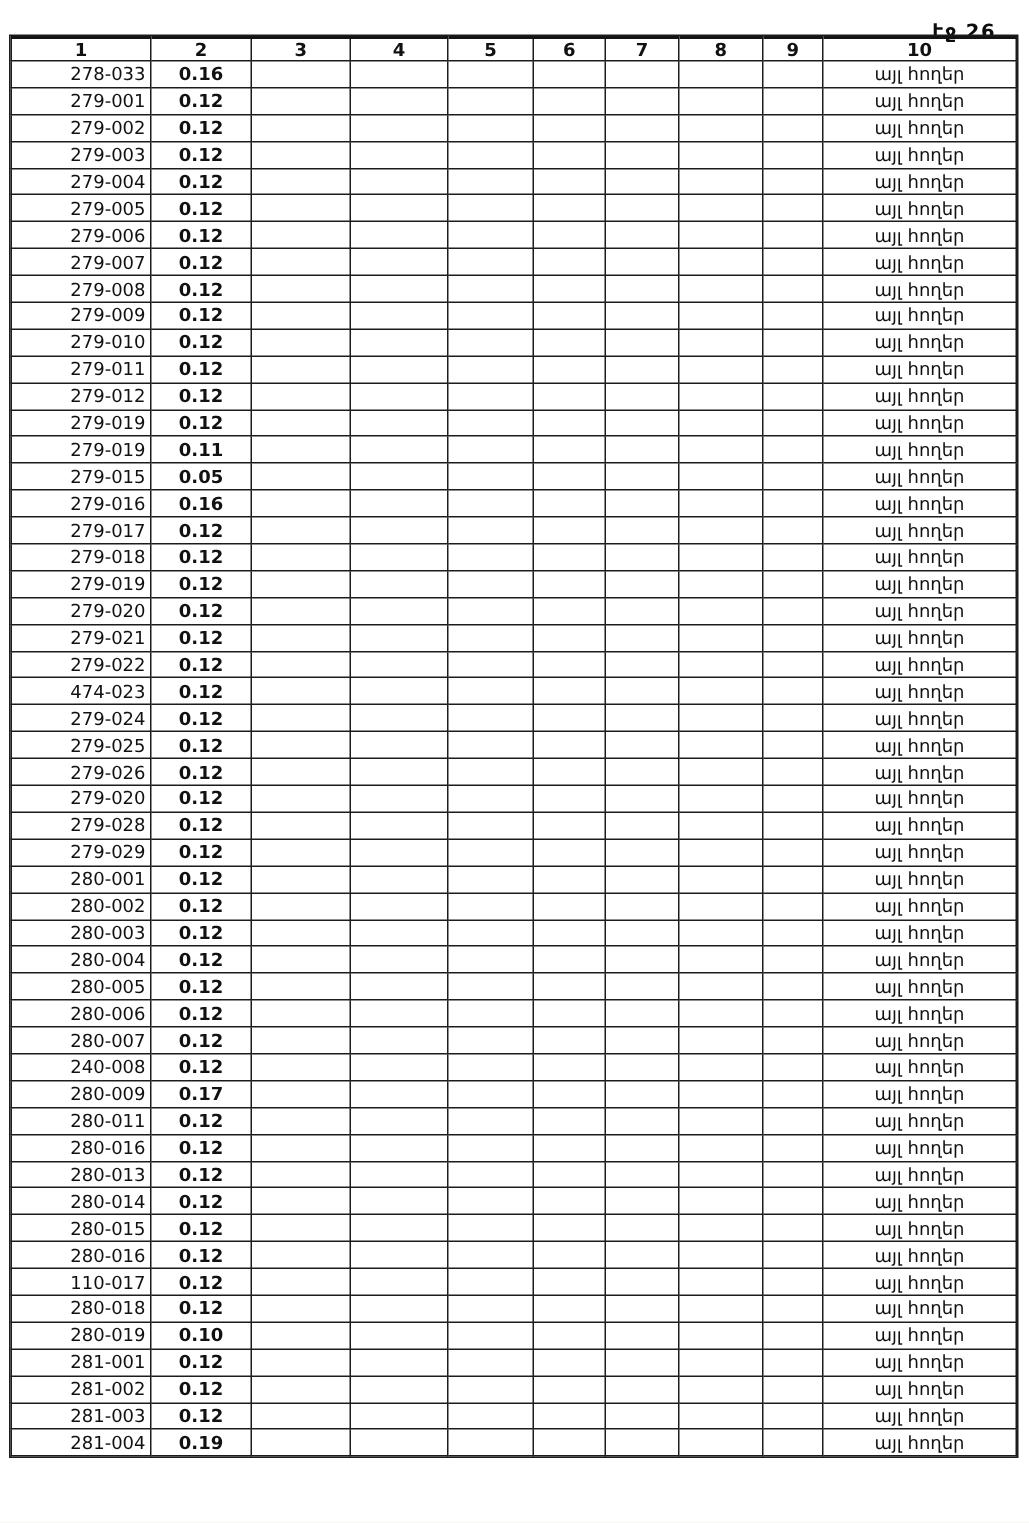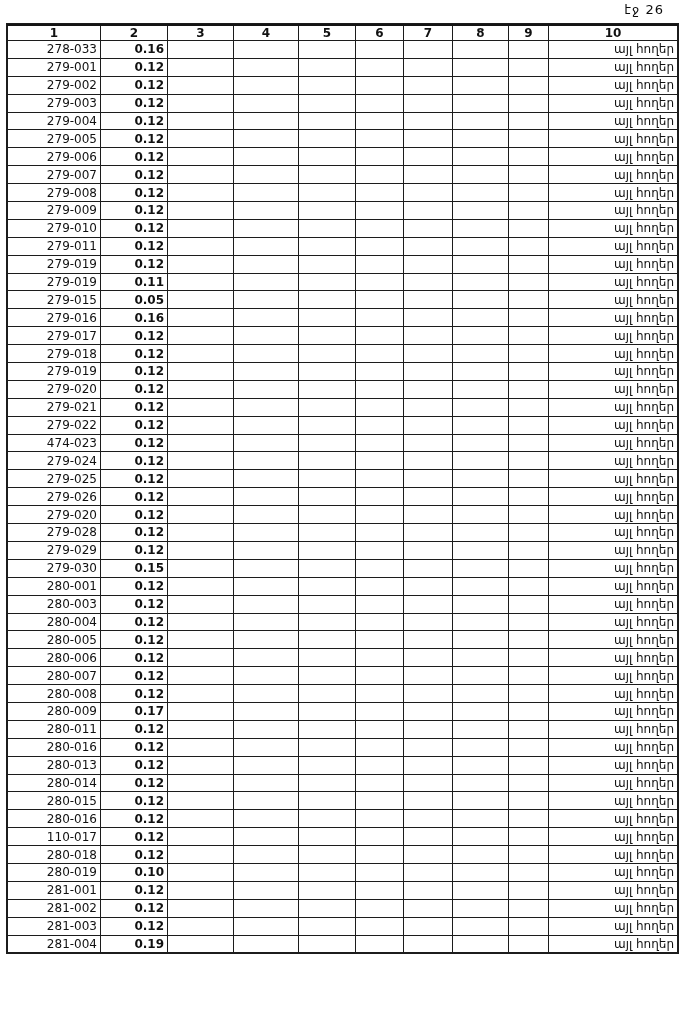--- a/index.html
+++ b/index.html
@@ -7,24 +7,24 @@
     position: relative;
     width: 686px;
     height: 1015px;
     background: #ffffff;
     font-family: "DejaVu Sans", sans-serif;
     color: #111111;
     overflow: hidden;
   }
   .page-label {
     position: absolute;
-    top: 2px;
+    top: 14px;
     right: 22px;
     font-size: 13px;
-    font-weight: normal;
+    font-weight: bold;
     letter-spacing: 1px;
     color: #0d0d0d;
     text-align: center;
   }
   table.land-table {
     position: absolute;
     top: 24px;
     left: 7px;
     width: 670px;
     border-collapse: collapse;
@@ -51,22 +51,22 @@
   }
   table.land-table thead th {
     height: 14px;
     font-weight: bold;
     text-align: center;
     border-top: 2px solid #141414;
     padding: 0;
   }
   table.land-table tbody td { height: 16.9px; }
   td.cell-id   { text-align: right;  font-size: 12px; }
-  td.cell-val  { text-align: right; font-weight: bold; font-size: 12px; }
-  td.cell-note { text-align: right; font-size: 12px; padding-left: 4px; }
+  td.cell-val  { text-align: center; font-weight: bold; font-size: 12px; }
+  td.cell-note { text-align: center; font-size: 12px; padding-left: 4px; }
   td.cell-empty { }
   table.land-table { outline: 1px solid #1c1c1c; }
 </style>
 </head>
 <body>
 
 <div class="page">
   <div class="page-label">էջ 26</div>
 
   <table class="land-table">
@@ -235,20 +235,32 @@
           <td class="cell-empty"></td>
           <td class="cell-empty"></td>
           <td class="cell-empty"></td>
           <td class="cell-empty"></td>
           <td class="cell-empty"></td>
           <td class="cell-empty"></td>
           <td class="cell-empty"></td>
           <td class="cell-note">այլ հողեր</td>
         </tr>
         <tr>
+          <td class="cell-id">279-012</td>
+          <td class="cell-val">0.12</td>
+          <td class="cell-empty"></td>
+          <td class="cell-empty"></td>
+          <td class="cell-empty"></td>
+          <td class="cell-empty"></td>
+          <td class="cell-empty"></td>
+          <td class="cell-empty"></td>
+          <td class="cell-empty"></td>
+          <td class="cell-note">այլ հողեր</td>
+        </tr>
+        <tr>
           <td class="cell-id">279-019</td>
           <td class="cell-val">0.12</td>
           <td class="cell-empty"></td>
           <td class="cell-empty"></td>
           <td class="cell-empty"></td>
           <td class="cell-empty"></td>
           <td class="cell-empty"></td>
           <td class="cell-empty"></td>
           <td class="cell-empty"></td>
           <td class="cell-note">այլ հողեր</td>
@@ -439,44 +451,44 @@
           <td class="cell-empty"></td>
           <td class="cell-empty"></td>
           <td class="cell-empty"></td>
           <td class="cell-empty"></td>
           <td class="cell-empty"></td>
           <td class="cell-empty"></td>
           <td class="cell-empty"></td>
           <td class="cell-note">այլ հողեր</td>
         </tr>
         <tr>
-          <td class="cell-id">279-030</td>
-          <td class="cell-val">0.15</td>
-          <td class="cell-empty"></td>
-          <td class="cell-empty"></td>
-          <td class="cell-empty"></td>
-          <td class="cell-empty"></td>
-          <td class="cell-empty"></td>
-          <td class="cell-empty"></td>
-          <td class="cell-empty"></td>
-          <td class="cell-note">այլ հողեր</td>
-        </tr>
-        <tr>
           <td class="cell-id">280-001</td>
           <td class="cell-val">0.12</td>
           <td class="cell-empty"></td>
           <td class="cell-empty"></td>
           <td class="cell-empty"></td>
           <td class="cell-empty"></td>
           <td class="cell-empty"></td>
           <td class="cell-empty"></td>
           <td class="cell-empty"></td>
           <td class="cell-note">այլ հողեր</td>
         </tr>
         <tr>
+          <td class="cell-id">280-002</td>
+          <td class="cell-val">0.12</td>
+          <td class="cell-empty"></td>
+          <td class="cell-empty"></td>
+          <td class="cell-empty"></td>
+          <td class="cell-empty"></td>
+          <td class="cell-empty"></td>
+          <td class="cell-empty"></td>
+          <td class="cell-empty"></td>
+          <td class="cell-note">այլ հողեր</td>
+        </tr>
+        <tr>
           <td class="cell-id">280-003</td>
           <td class="cell-val">0.12</td>
           <td class="cell-empty"></td>
           <td class="cell-empty"></td>
           <td class="cell-empty"></td>
           <td class="cell-empty"></td>
           <td class="cell-empty"></td>
           <td class="cell-empty"></td>
           <td class="cell-empty"></td>
           <td class="cell-note">այլ հողեր</td>
@@ -523,21 +535,21 @@
           <td class="cell-empty"></td>
           <td class="cell-empty"></td>
           <td class="cell-empty"></td>
           <td class="cell-empty"></td>
           <td class="cell-empty"></td>
           <td class="cell-empty"></td>
           <td class="cell-empty"></td>
           <td class="cell-note">այլ հողեր</td>
         </tr>
         <tr>
-          <td class="cell-id">280-008</td>
+          <td class="cell-id">240-008</td>
           <td class="cell-val">0.12</td>
           <td class="cell-empty"></td>
           <td class="cell-empty"></td>
           <td class="cell-empty"></td>
           <td class="cell-empty"></td>
           <td class="cell-empty"></td>
           <td class="cell-empty"></td>
           <td class="cell-empty"></td>
           <td class="cell-note">այլ հողեր</td>
         </tr>

